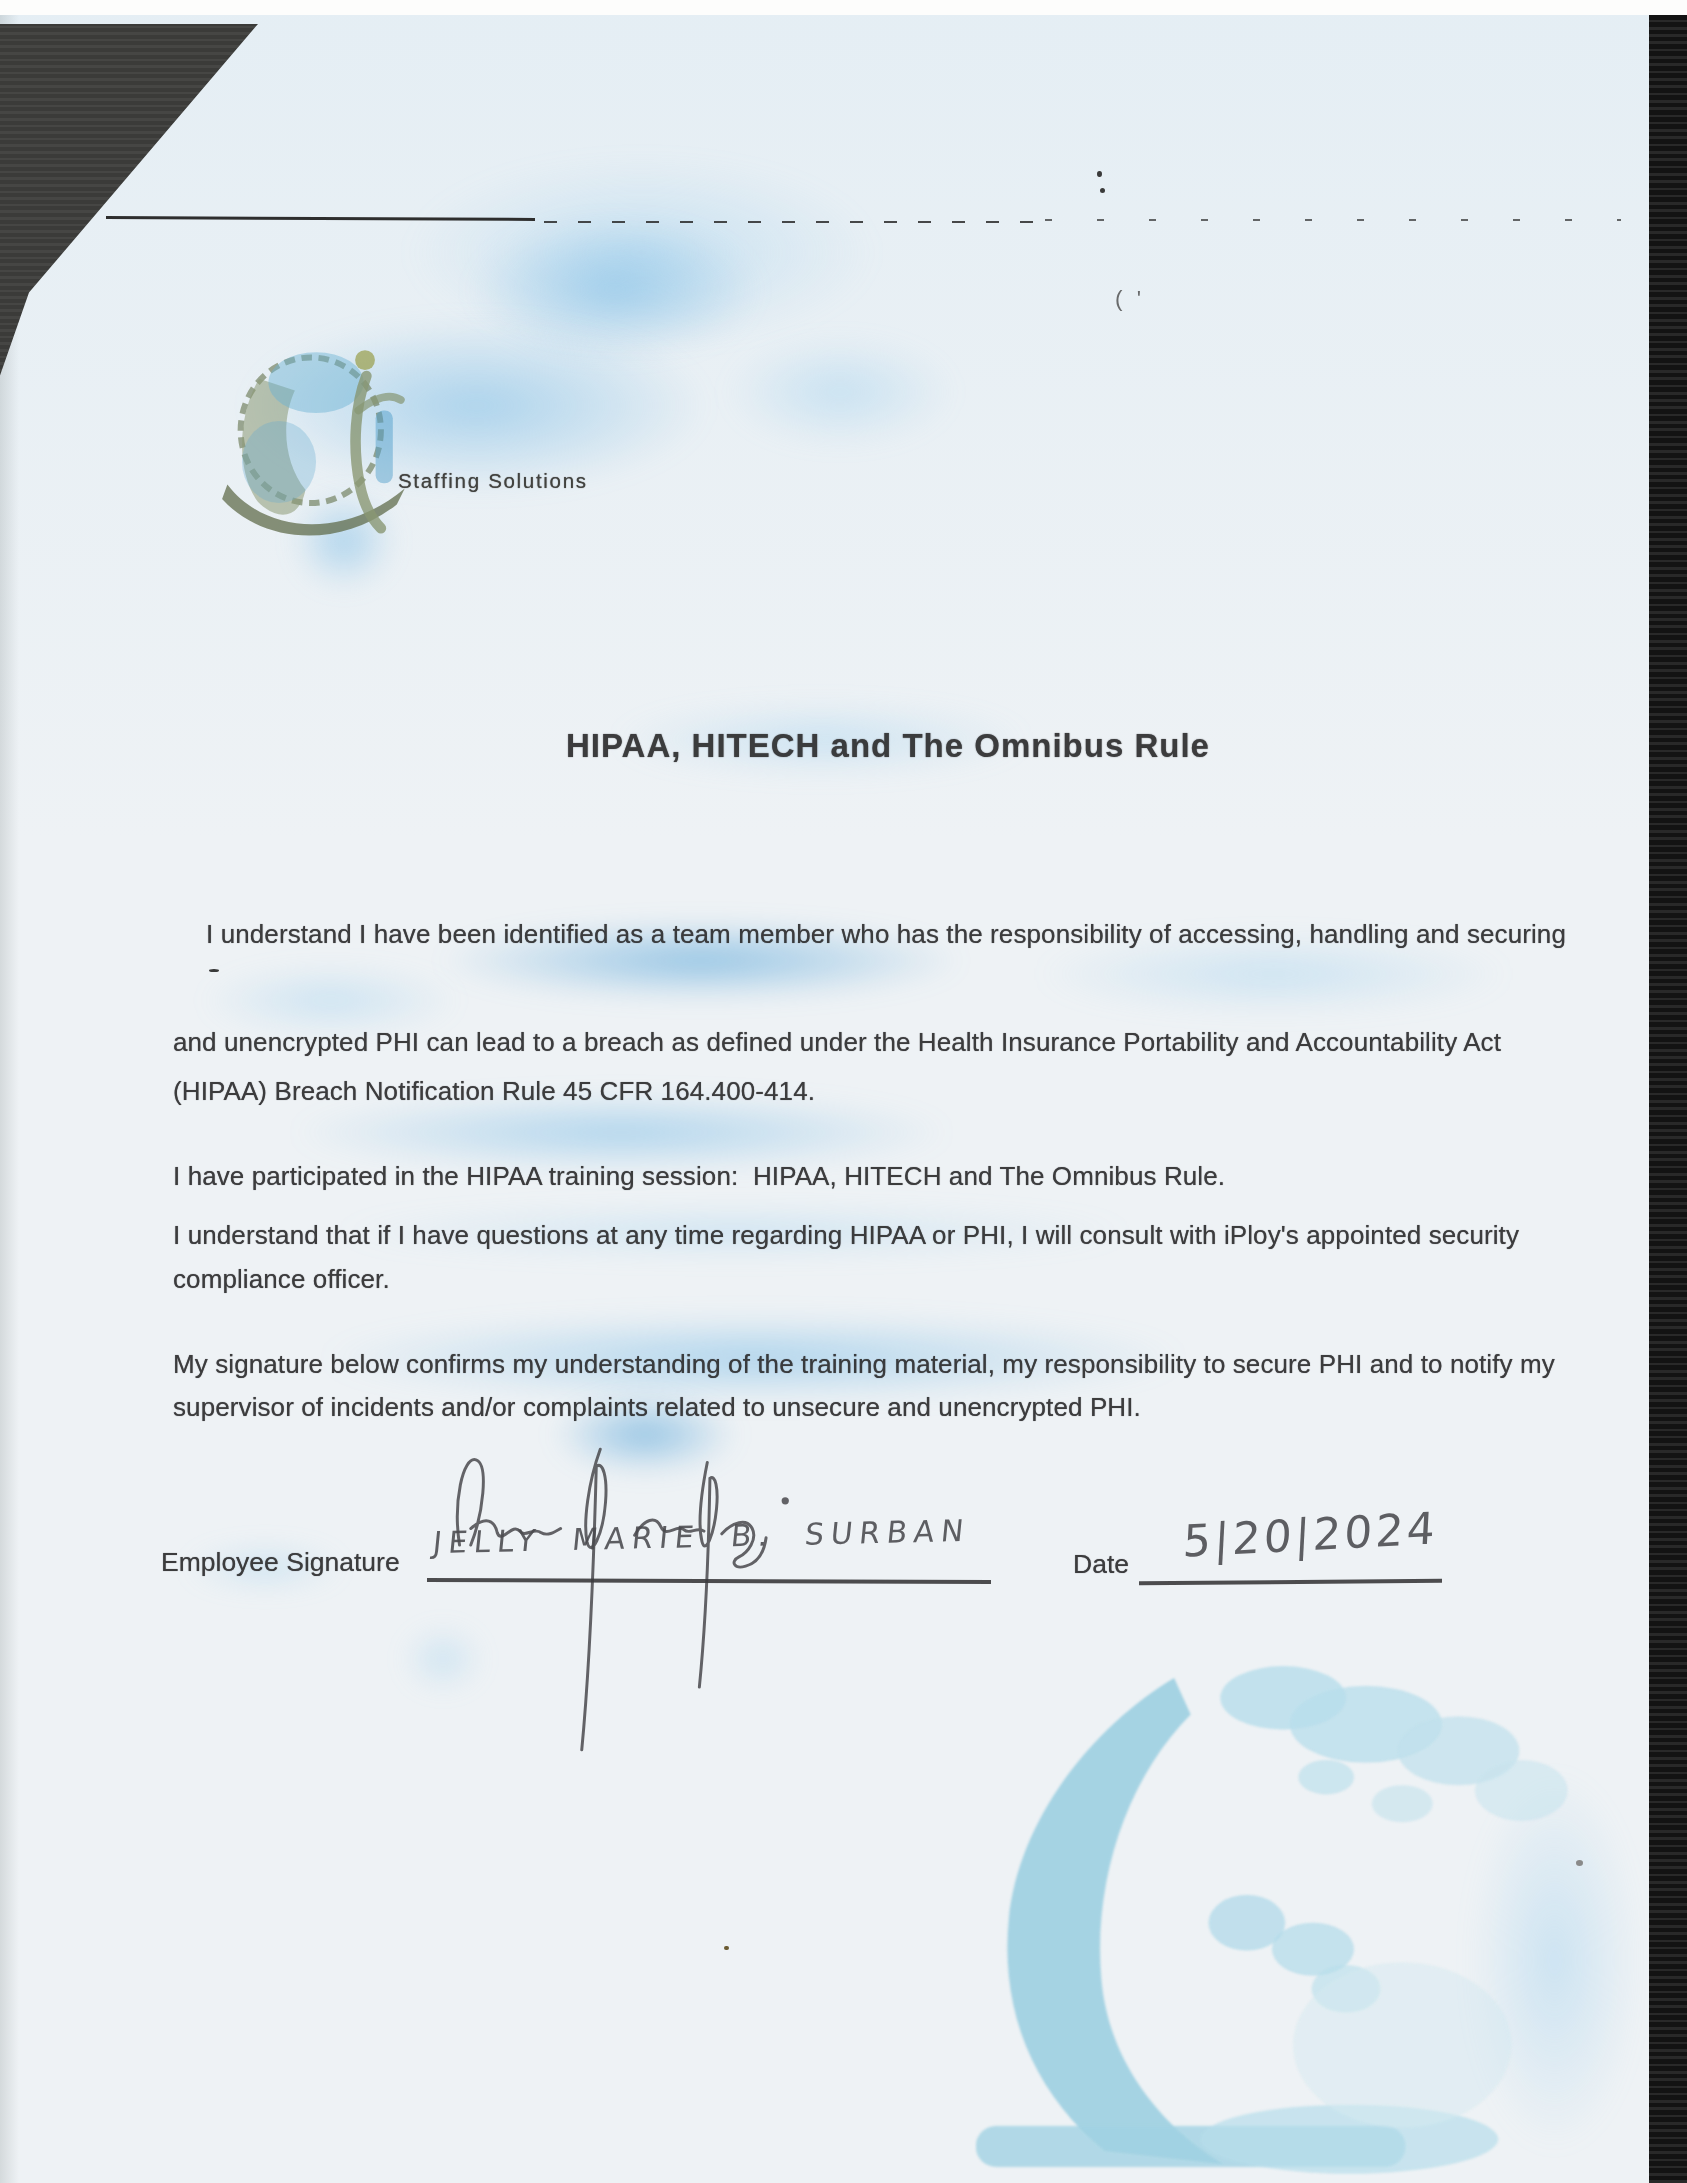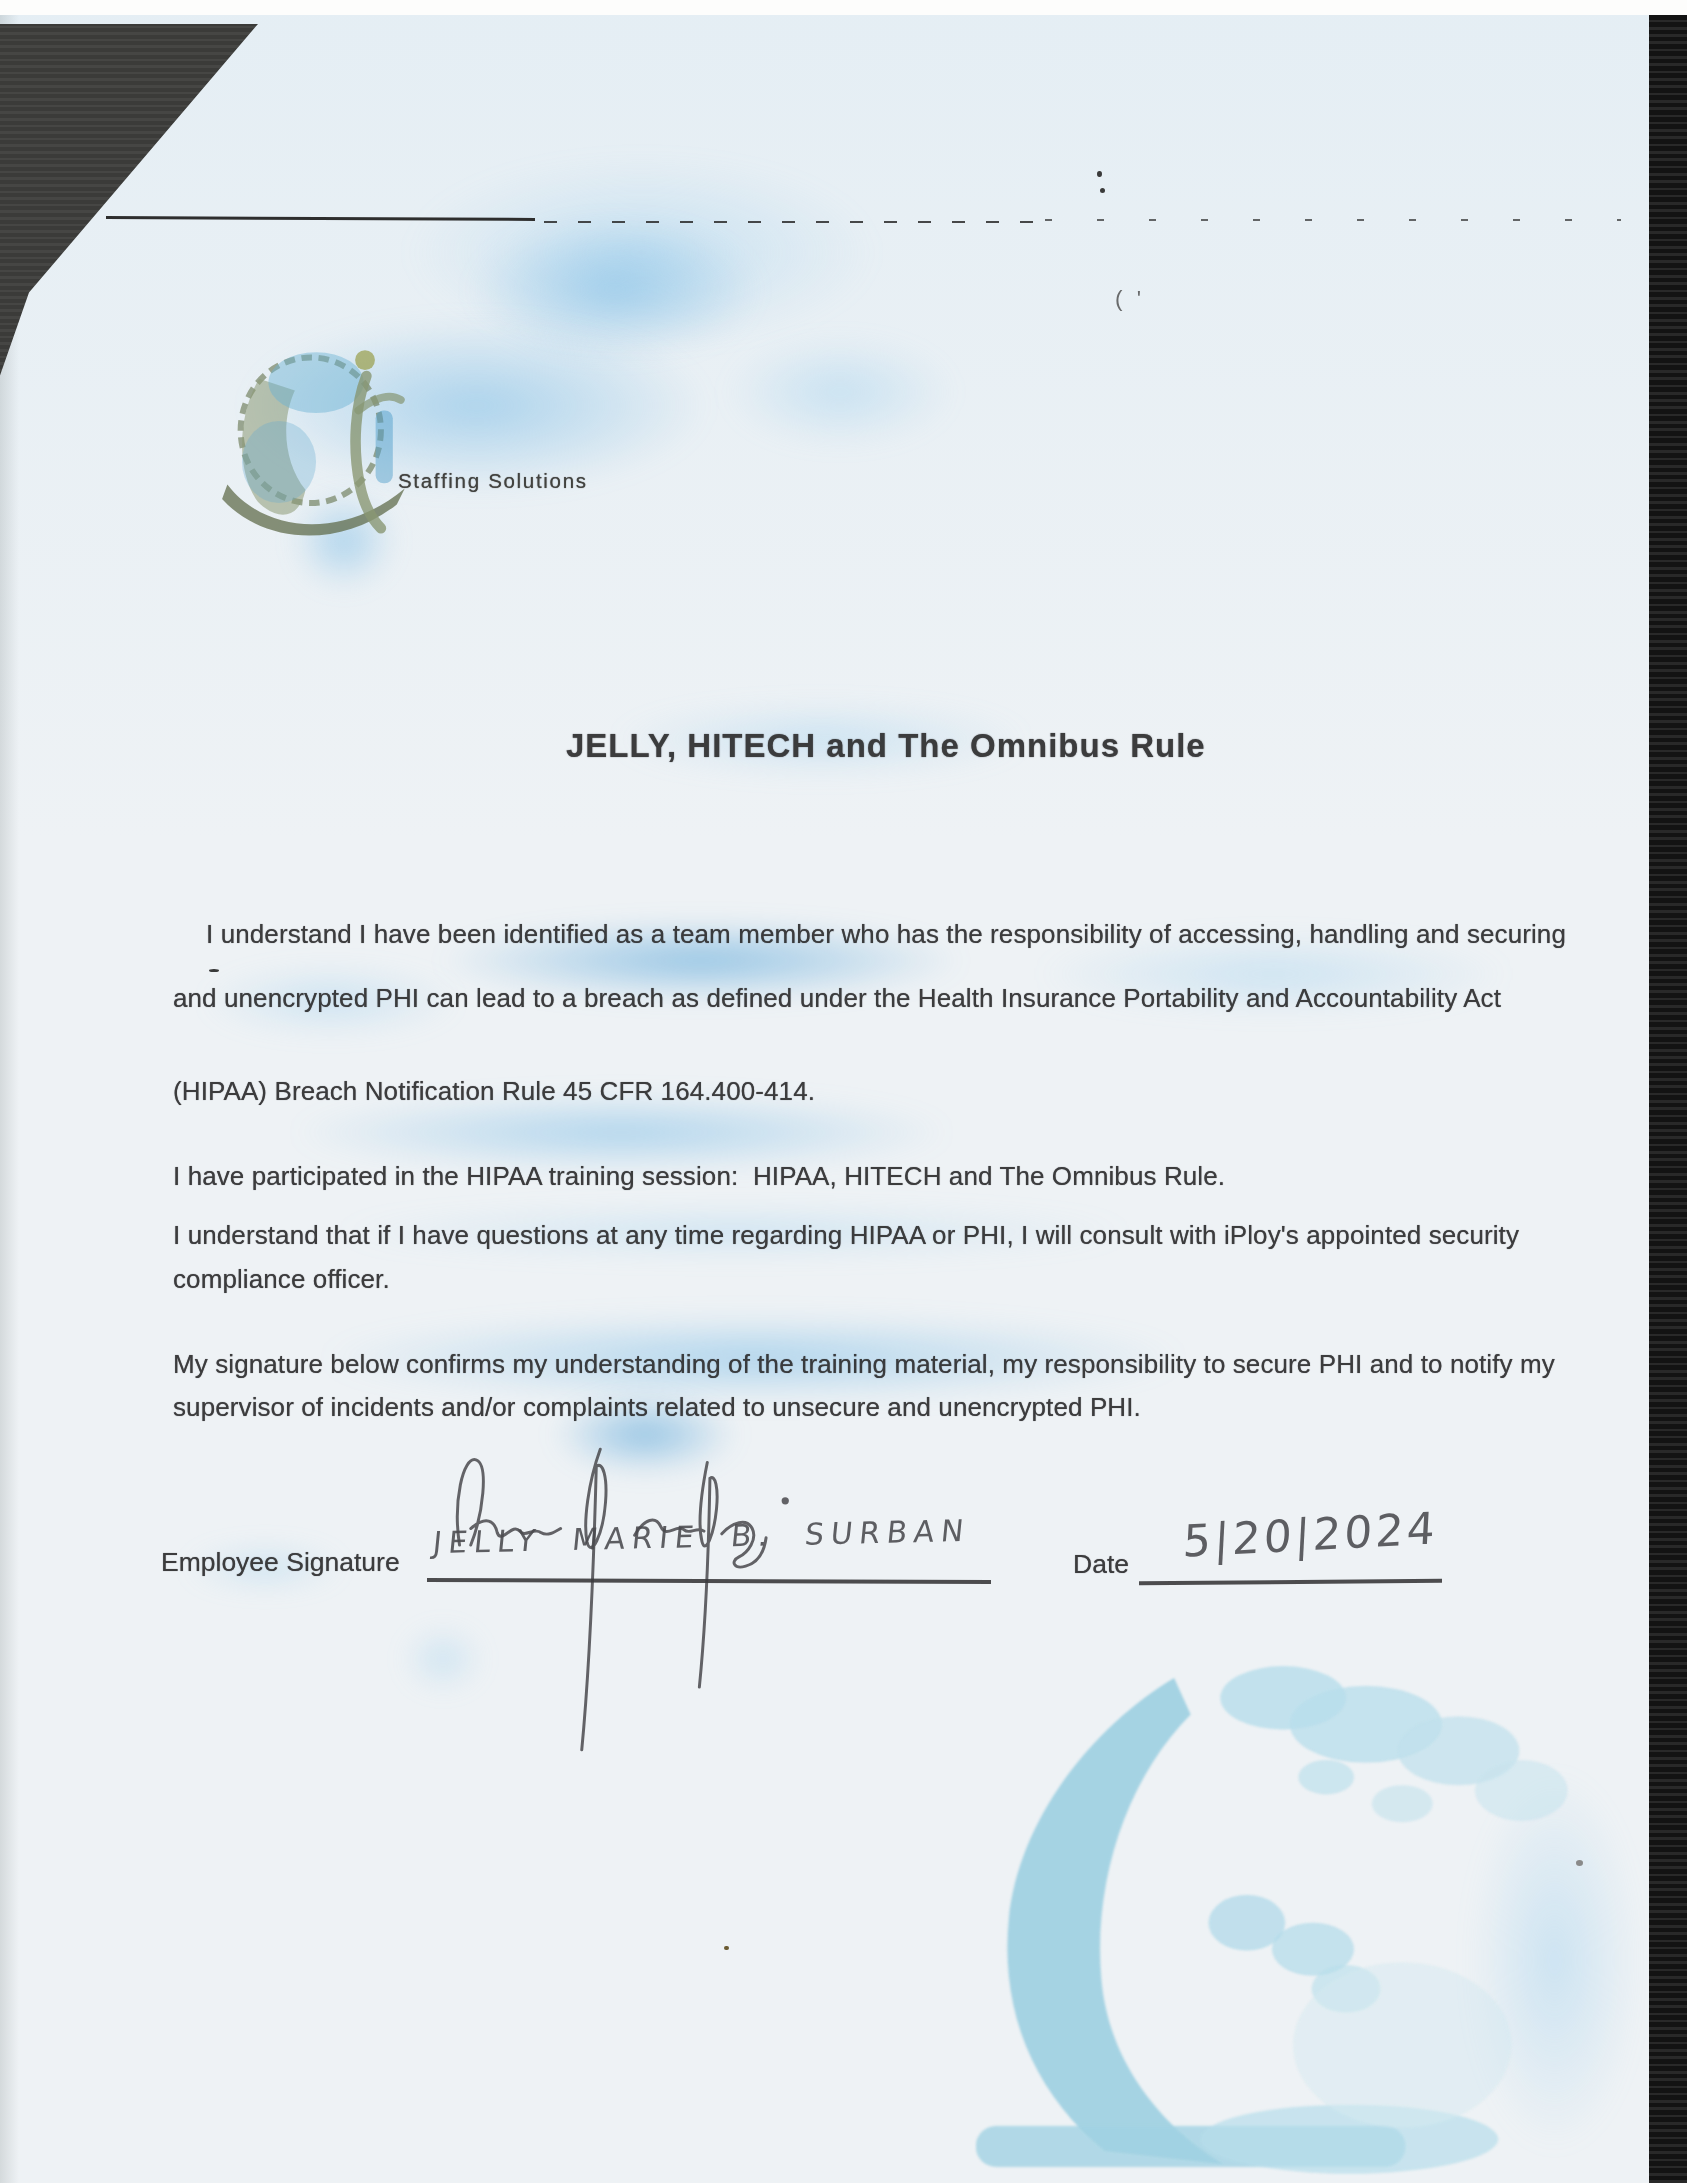--- a/index.html
+++ b/index.html
@@ -115,24 +115,24 @@
     </svg>
     <div class="brand-tagline" style="left:398px;top:454px;">Staffing Solutions</div>
 
     <div class="stray-marks" style="left:1115px;top:271px;">( '</div>
     <div class="speck" style="left:1097px;top:156px;width:4.6px;height:6px;"></div>
     <div class="speck" style="left:1100px;top:173px;width:5.3px;height:5.3px;"></div>
     <div class="speck" style="left:209px;top:954px;width:10px;height:3.3px;"></div>
     <div class="speck" style="left:724px;top:1931px;width:4.6px;height:4.6px;background:#6b5b32;"></div>
     <div class="speck" style="left:1576px;top:1845px;width:7.3px;height:6px;background:#8a8a8a;"></div>
 
-    <div class="copytext doc-title" style="left:566px;top:712px;">JELLY, HITECH and The Omnibus Rule</div>
+    <div class="copytext doc-title" style="left:566px;top:712px;">HIPAA, HITECH and The Omnibus Rule</div>
 
     <div class="copytext bodyline" style="left:173px;top:904px;margin-left:33px;">I understand I have been identified as a team member who has the responsibility of accessing, handling and securing</div>
-    <div class="copytext bodyline" style="left:173px;top:968px;">and unencrypted PHI can lead to a breach as defined under the Health Insurance Portability and Accountability Act</div>
+    <div class="copytext bodyline" style="left:173px;top:1012px;">and unencrypted PHI can lead to a breach as defined under the Health Insurance Portability and Accountability Act</div>
     <div class="copytext bodyline" style="left:173px;top:1061px;text-align:center;">(HIPAA) Breach Notification Rule 45 CFR 164.400-414.</div>
 
     <div class="copytext bodyline" style="left:173px;top:1118px;margin-top:28px;">I have participated in the HIPAA training session:  HIPAA, HITECH and The Omnibus Rule.</div>
 
     <div class="copytext bodyline" style="left:173px;top:1205px;">I understand that if I have questions at any time regarding HIPAA or PHI, I will consult with iPloy's appointed security</div>
     <div class="copytext bodyline" style="left:173px;top:1249px;">compliance officer.</div>
 
     <div class="copytext bodyline" style="left:173px;top:1334px;">My signature below confirms my understanding of the training material, my responsibility to secure PHI and to notify my</div>
     <div class="copytext bodyline" style="left:173px;top:1377px;">supervisor of incidents and/or complaints related to unsecure and unencrypted PHI.</div>
 

